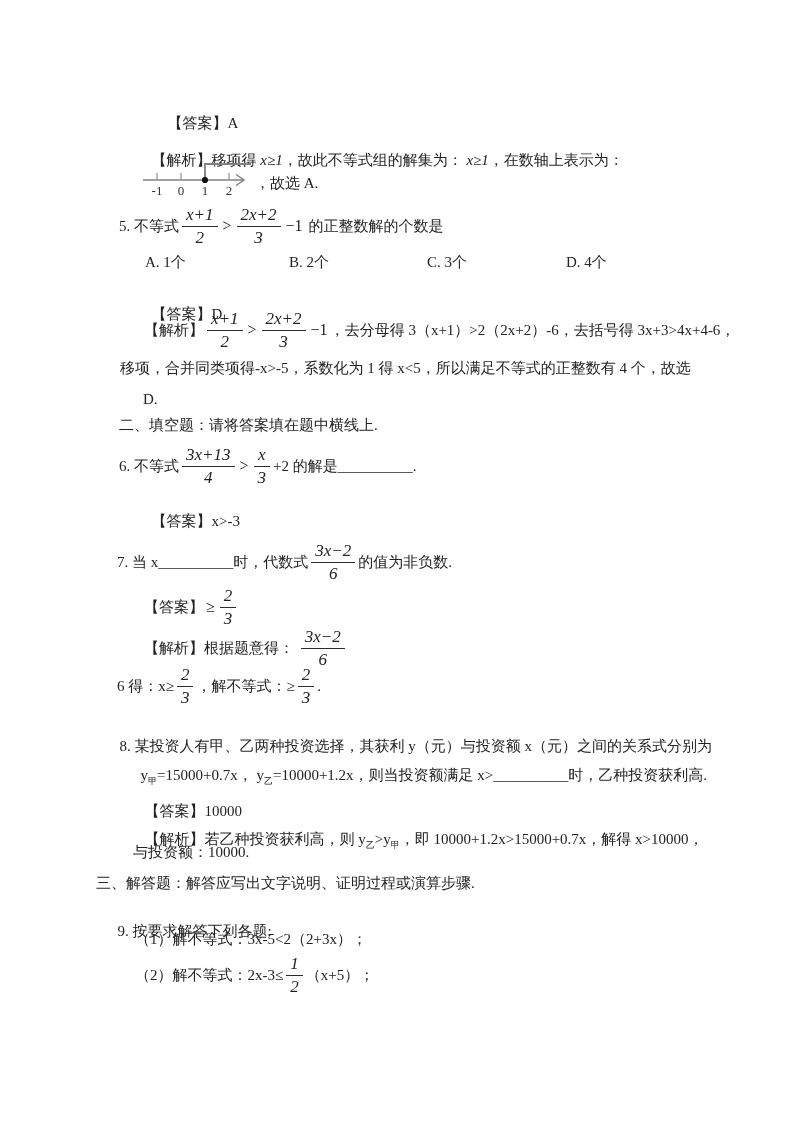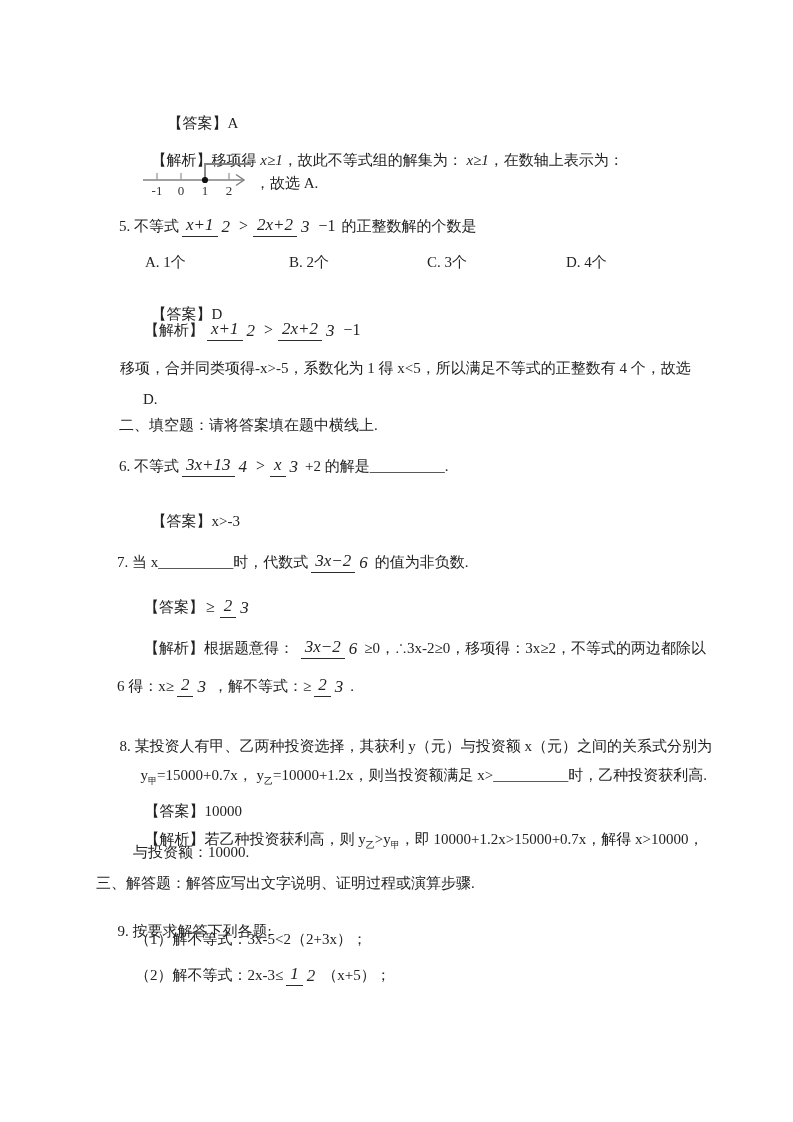--- a/index.html
+++ b/index.html
@@ -9,21 +9,21 @@
     background: #ffffff;
     position: relative;
     font-family: "Liberation Serif", serif;
     color: #232323;
     font-size: 15px;
     overflow: hidden;
   }
   .plain { position: absolute; white-space: pre; line-height: 1.2; }
   .row { position: absolute; display: flex; align-items: center; white-space: pre; }
   .frac {
-    display: inline-flex; flex-direction: row; align-items: center;
+    display: inline-flex; flex-direction: column; align-items: center;
     font-style: italic; font-size: 17px; line-height: 1.12; margin: 0 3px;
   }
   .frac .fnum { padding: 0 4px 1px; border-bottom: 1.4px solid #2b2b2b; }
   .frac .fden { padding: 1px 4px 0; }
   .mi { font-style: italic; margin-top: 10px; }
   .msym { font-size: 16px; padding: 0 2px; }
   sub.vsub { font-size: 9px; line-height: 1; }
   svg text { font-family: "Liberation Serif", serif; }
 </style>
 </head>
@@ -72,20 +72,21 @@
 <div class="plain" style="left:144px; top:287px">
   <span>【答案】</span><span>D</span>
 </div>
 
 <div class="row" style="left:144px; top:307px; height:46px">
   <span>【解析】</span>
   <span class="frac"><span class="fnum">x+1</span><span class="fden">2</span></span>
   <span class="msym">&gt;</span>
   <span class="frac"><span class="fnum">2x+2</span><span class="fden">3</span></span>
   <span class="msym">−1</span>
+  <span>，去分母得 3（x+1）&gt;2（2x+2）-6，去括号得 3x+3&gt;4x+4-6，</span>
 </div>
 
 <div class="plain" style="left:120px; top:359px"><span>移项，合并同类项得-x&gt;-5，系数化为 1 得 x&lt;5，所以满足不等式的正整数有 4 个，故选</span></div>
 <div class="plain" style="left:143px; top:390px"><span>D.</span></div>
 
 <div class="plain" style="left:119px; top:416px"><span>二、填空题：请将答案填在题中横线上.</span></div>
 
 <div class="row" style="left:119px; top:441px; height:50px">
   <span>6. </span><span>不等式</span>
   <span class="frac"><span class="fnum">3x+13</span><span class="fden">4</span></span>
@@ -112,21 +113,20 @@
 <div class="row" style="left:144px; top:585px; height:44px">
   <span>【答案】</span>
   <span class="msym">≥</span>
   <span class="frac"><span class="fnum">2</span><span class="fden">3</span></span>
 </div>
 
 <div class="row" style="left:144px; top:625px; height:46px">
   <span>【解析】</span>
   <span>根据题意得： </span>
   <span class="frac"><span class="fnum">3x−2</span><span class="fden">6</span></span>
-  <span>≥0，∴3x-2≥0，移项得：3x≥2，不等式的两边都除以</span>
 </div>
 
 <div class="row" style="left:117px; top:664px; height:44px">
   <span>6 得：x≥</span>
   <span class="frac"><span class="fnum">2</span><span class="fden">3</span></span>
   <span>，解不等式：≥</span>
   <span class="frac"><span class="fnum">2</span><span class="fden">3</span></span>
   <span>.</span>
 </div>
 

